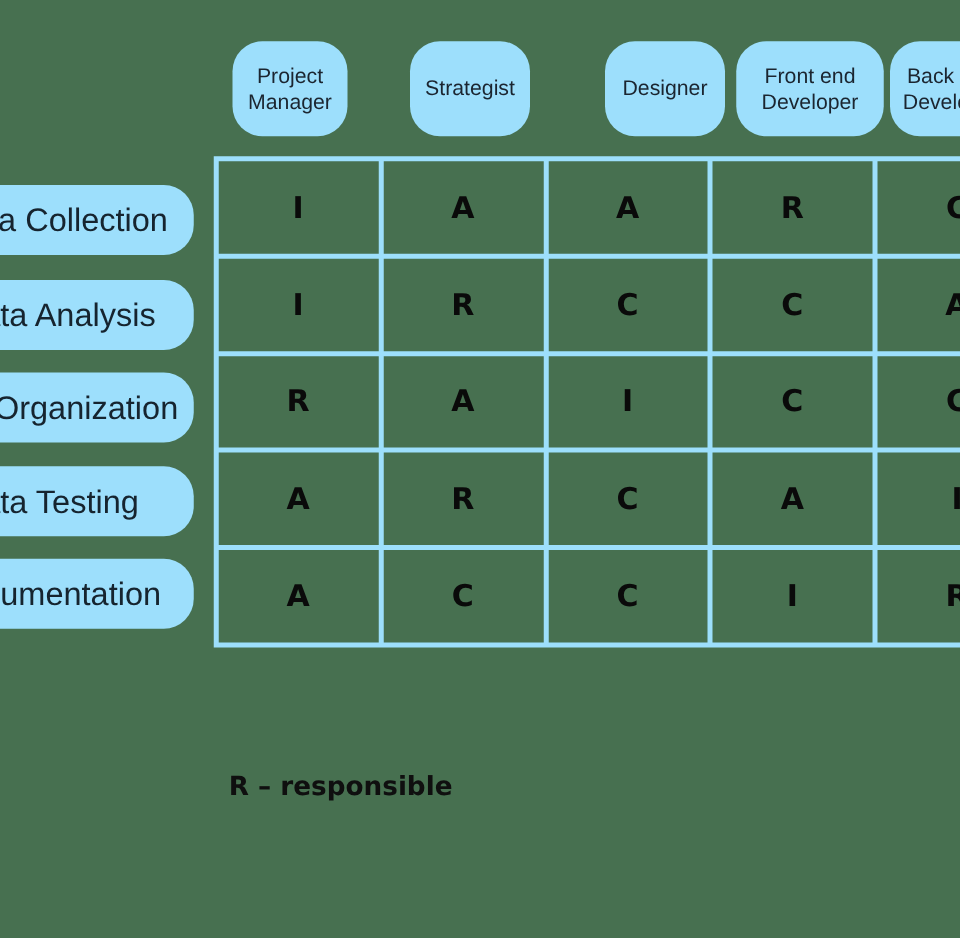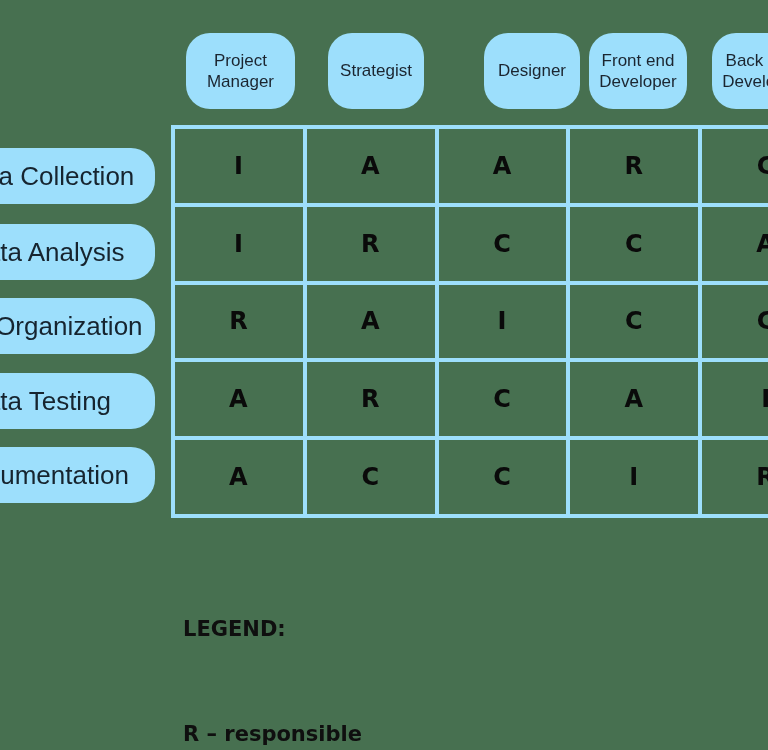--- a/index.html
+++ b/index.html
@@ -22,24 +22,24 @@
     display: flex;
     align-items: center;
     justify-content: center;
     text-align: center;
     font-size: 17px;
     line-height: 1.25;
     color: #1B2530;
     padding: 0 6px;
     box-sizing: border-box;
   }
-  .col-0 { left: 186px; width: 109px; }
+  .col-0 { left: 186px; width: 92px; }
   .col-1 { left: 328px; width: 96px; text-align: right;  }
   .col-2 { left: 455px; width: 96px; margin-left: 29px;  }
-  .col-3 { left: 589px; width: 98px;  }
+  .col-3 { left: 589px; width: 118px;  }
   .col-4 { left: 712px; width: 98px;  }
 
   
   .row-pill {
     position: absolute;
     height: 56px;
     background: #9DDFFC;
     border-radius: 24px;
     display: flex;
     align-items: center;
@@ -136,18 +136,17 @@
   <div class="cell">I</div>
 
   <div class="cell">A</div>
   <div class="cell">C</div>
   <div class="cell">C</div>
   <div class="cell">I</div>
   <div class="cell">R</div>
 </div>
 
 <div class="legend">
-  <div>LEGEND:</div>
   <div>R – responsible</div>
   
   
   
 </div>
 
 </body></html>

